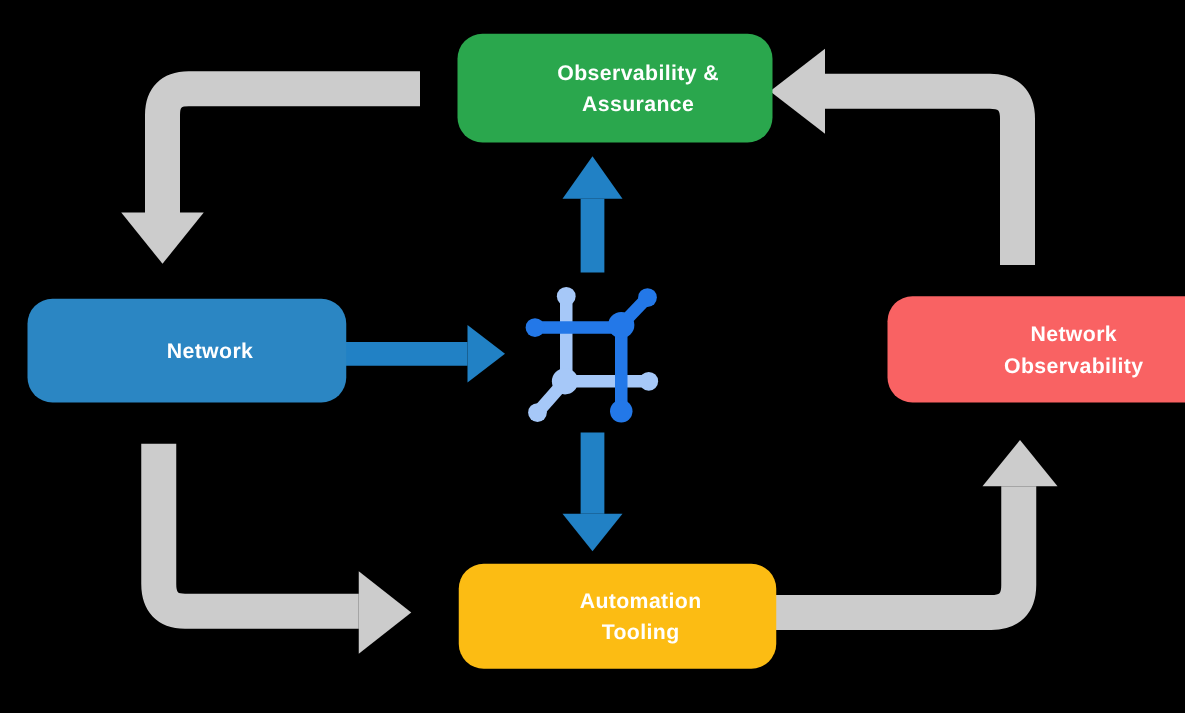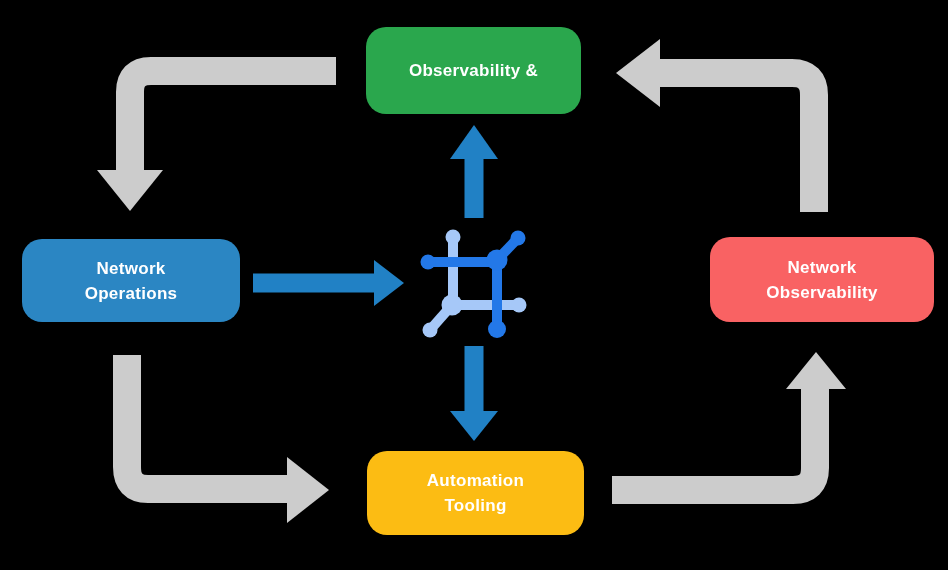--- a/index.html
+++ b/index.html
@@ -28,20 +28,21 @@
     display: flex;
     flex-direction: column;
     align-items: center;
     justify-content: center;
     text-align: center;
     color: #ffffff;
     font-size: 17px;
     font-weight: 600;
     letter-spacing: 0.3px;
     line-height: 25px;
+    padding-left: 37px;
   }
   .node-observability   { left: 366px; top: 27px;  width: 215px; height: 87px; }
   .node-operations      { left: 22px;  top: 239px; width: 218px; height: 83px; }
   .node-infrastructure  { left: 710px; top: 237px; width: 224px; height: 85px; }
   .node-automation      { left: 367px; top: 451px; width: 217px; height: 84px; text-align: right; }
 </style>
 </head>
 <body>
 
 <div class="stage">
@@ -108,25 +109,25 @@
         <circle cx="428" cy="262" r="7.5" stroke="none"></circle>
         <circle cx="518" cy="238" r="7.5" stroke="none"></circle>
         <circle cx="497" cy="329" r="9" stroke="none"></circle>
         <circle cx="497" cy="260" r="10.5" stroke="none"></circle>
       </g>
     </g>
   </svg>
 
   <div class="node node-observability" style="background: rgb(42, 167, 77);">
     <span>Observability &amp;</span>
+    <span>Assurance</span>
   </div>
 
   <div class="node node-operations" style="background: rgb(43, 134, 195);">
     <span>Network</span>
-    <span>Operations</span>
   </div>
 
   <div class="node node-infrastructure" style="background: rgb(249, 98, 99);">
     <span>Network</span>
     <span>Observability</span>
   </div>
 
   <div class="node node-automation" style="background: rgb(252, 188, 19);">
     <span>Automation</span>
     <span>Tooling</span>

